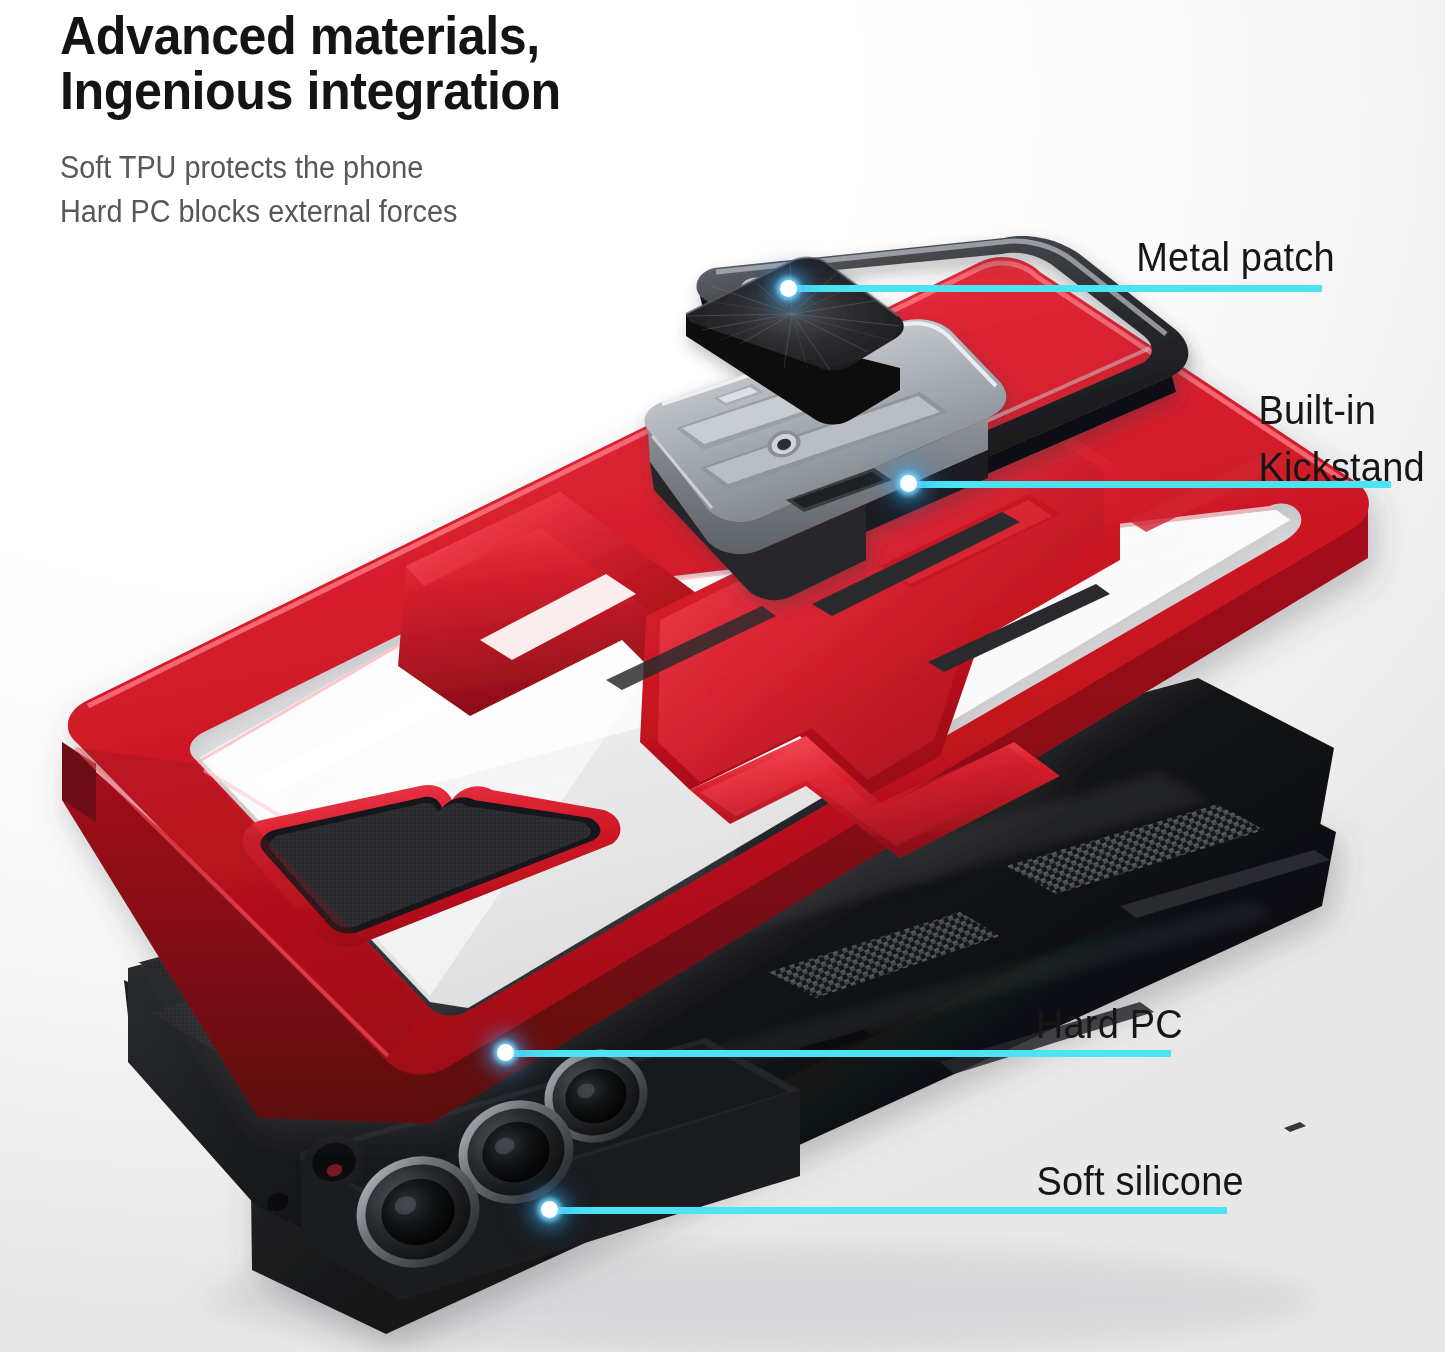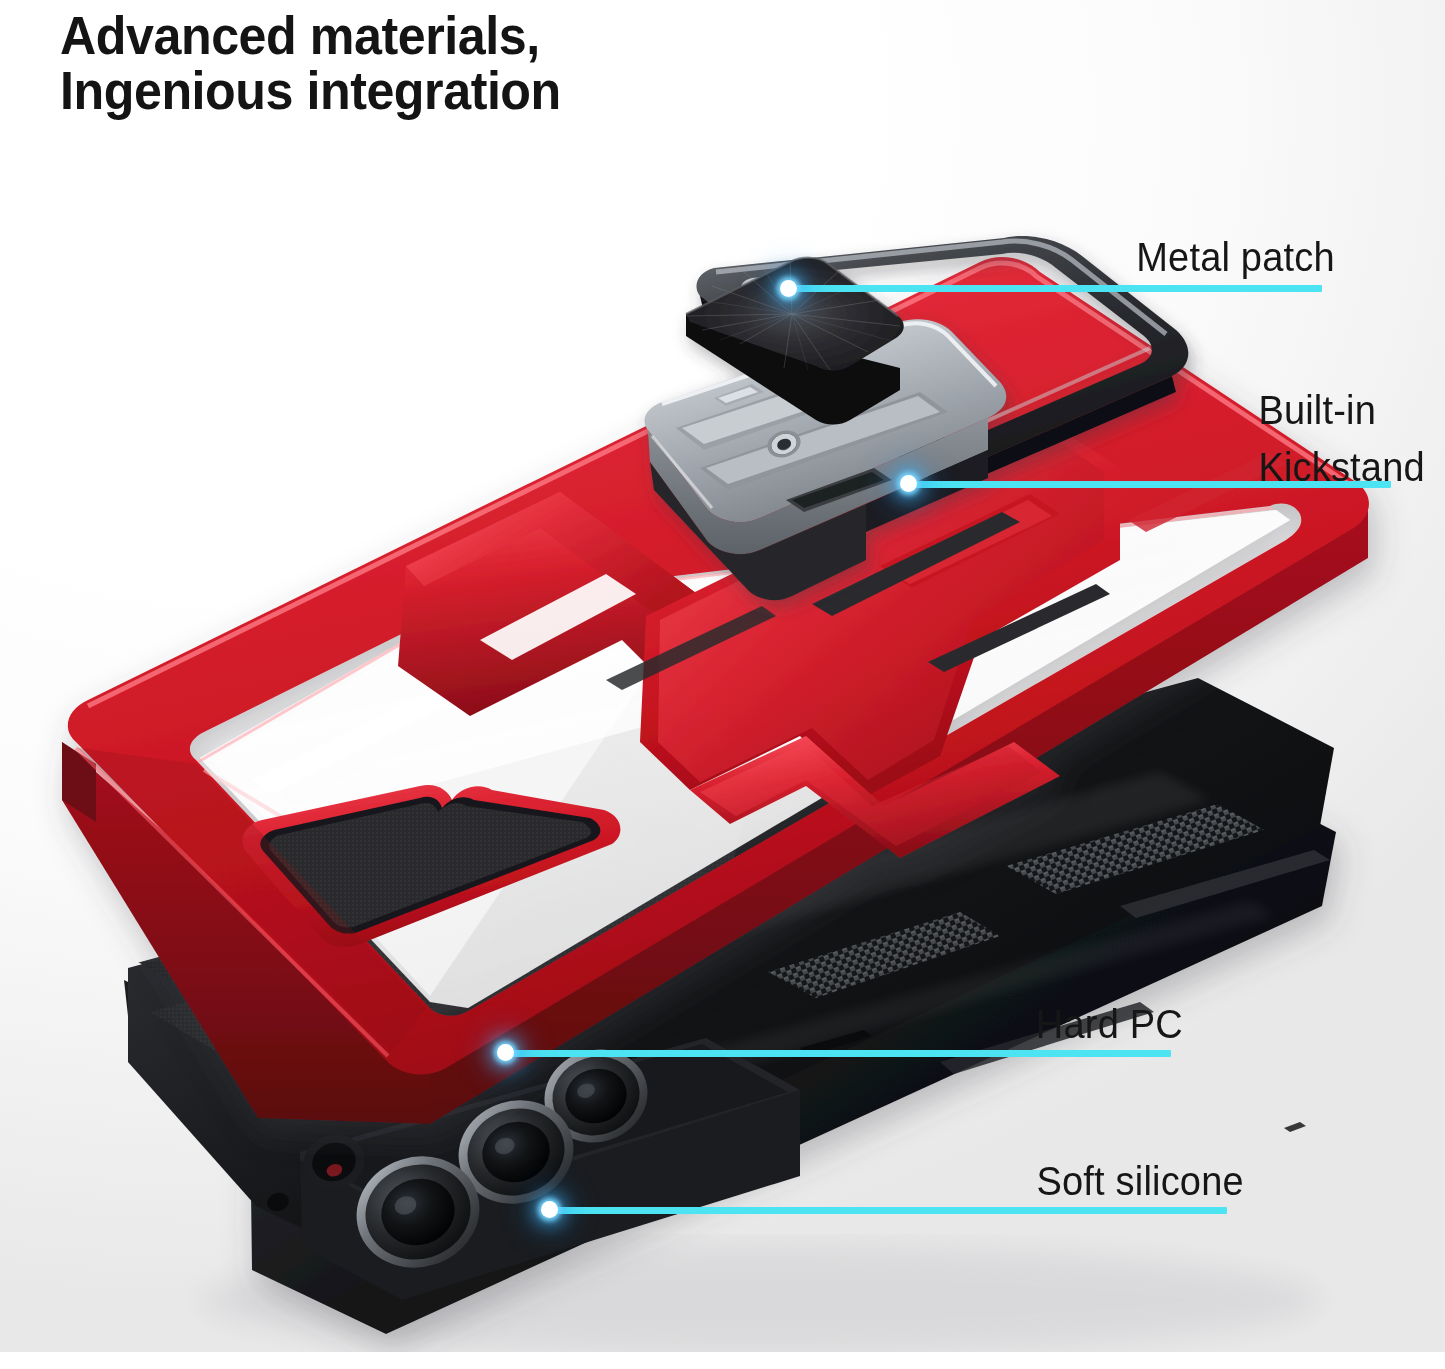--- a/index.html
+++ b/index.html
@@ -500,20 +500,24 @@
 
         <path d="M 686 314 L 790 262 C 802 256, 818 256, 828 264 L 898 316" fill="none" stroke="#5c5f64" stroke-width="2.2" opacity="0.7"></path>
       </g>
     </g>
 
   </svg>
 
   <div id="header">
     <div class="title-line">Advanced materials,</div>
     <div class="title-line">Ingenious integration</div>
+    <div id="subtitle">
+      <div class="subtitle-line">Soft TPU protects the phone</div>
+      <div class="subtitle-line">Hard PC blocks external forces</div>
+    </div>
   </div>
 
   <div class="callout-line" style="left:790px; top:285px; width:532px;"></div>
   <div class="callout-dot" style="left:780px; top:280px;"></div>
   <div class="callout-label" style="left:1131px; top:236px; font-size:40px; line-height:1.05;">Metal patch</div>
 
   <div class="callout-line" style="left:913px; top:481px; width:478px;"></div>
   <div class="callout-dot" style="left:900px; top:475px;"></div>
   <div class="callout-label" style="left:1254px; top:382px; font-size:40px; line-height:1.42; text-align:left;">Built-in
 Kickstand</div>

